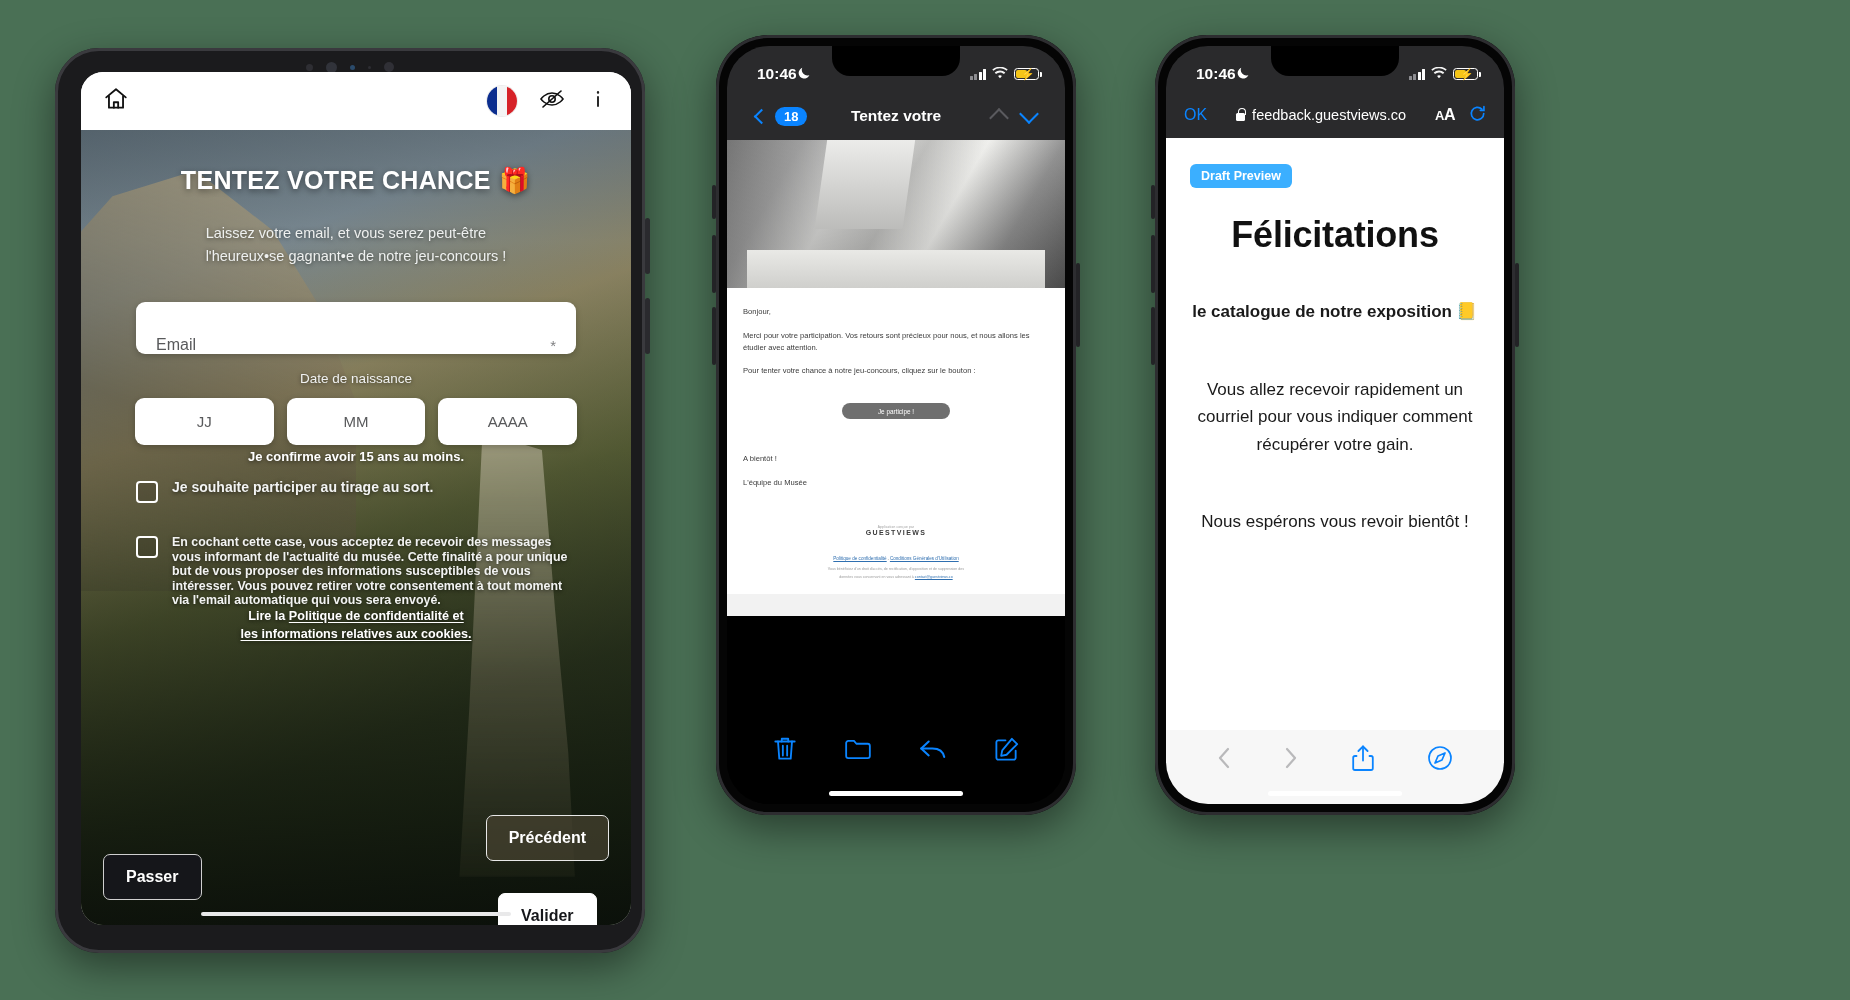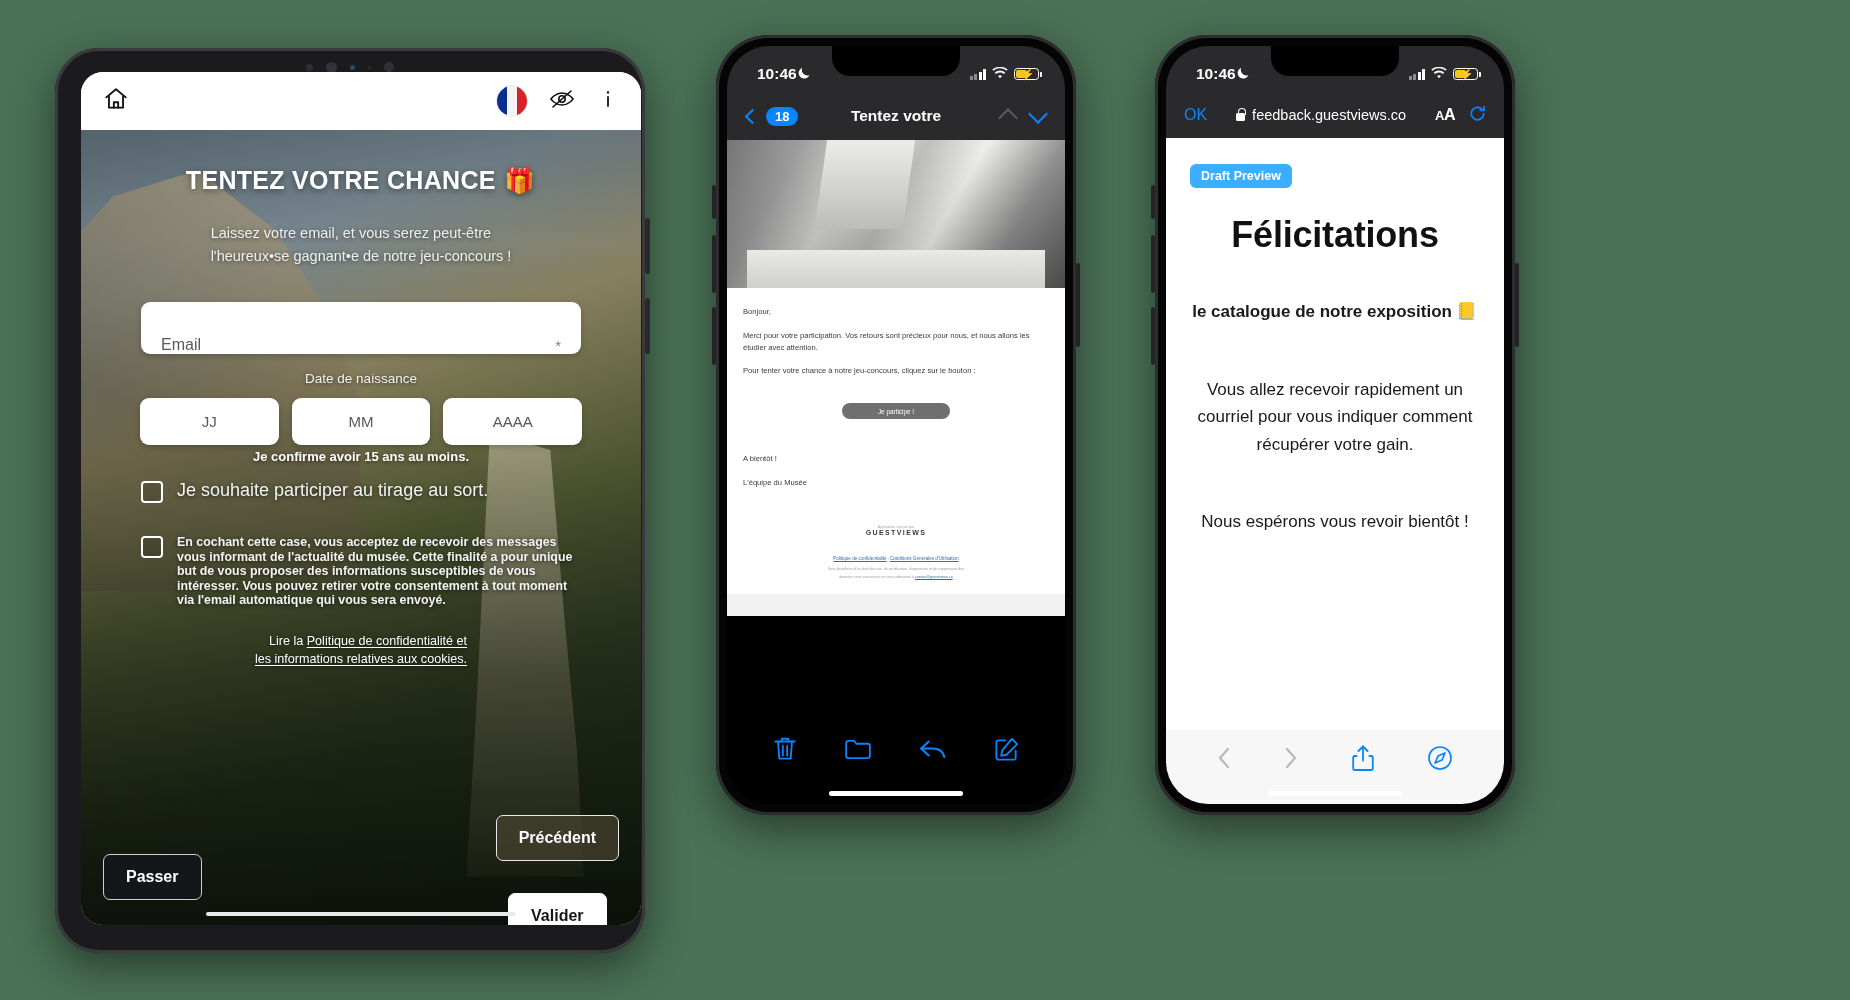--- a/index.html
+++ b/index.html
@@ -12,21 +12,21 @@
   }
 
   
   .tablet {
     position: absolute;
     left: 55px; top: 48px;
     width: 590px; height: 905px;
     background: #1b1b1d;
     border-radius: 44px;
     box-shadow: 0 0 0 3px #3a3a3e inset, 0 14px 40px rgba(0,0,0,.45);
-    padding: 24px 4px 28px 26px;
+    padding: 24px 14px 28px 26px;
   }
   .tablet .side-btn {
     position: absolute; right: -5px; background: #2a2a2e; border-radius: 3px;
   }
   .tablet .side-btn.b1 { top: 170px; width: 5px; height: 56px; }
   .tablet .side-btn.b2 { top: 250px; width: 5px; height: 56px; }
   .tablet-camera {
     position: absolute; top: 10px; left: 0; right: 0; height: 18px;
     display: flex; align-items: center; justify-content: center; gap: 13px;
   }
@@ -138,27 +138,27 @@
     margin-top: 16px; width: 100%; max-width: 440px;
     display: flex; align-items: flex-start; gap: 14px;
   }
   .check-row.second { margin-top: 32px; }
   .cbox {
     flex: 0 0 auto; width: 22px; height: 22px;
     border: 2px solid #fff; border-radius: 4px; background: rgba(0,0,0,.12);
     margin-top: 1px;
   }
   .check-text {
-    color: #f2f3f2; font-size: 18px; font-weight: 400; line-height: 1.12;
+    color: #f2f3f2; font-size: 14px; font-weight: 700; line-height: 1.12;
     text-shadow: 0 1px 4px rgba(0,0,0,.65);
   }
   .check-text.para { font-weight: 700; line-height: 1.17; font-size: 12.4px; }
   .policy {
-    margin-top: 25px; text-align: right;
-    color: #fff; font-size: 12.6px; font-weight: 400; line-height: 1.42;
+    text-align: center;
+    color: #fff; font-size: 12.6px; font-weight: 700; line-height: 1.42;
     text-shadow: 0 1px 4px rgba(0,0,0,.65);
   }
   .policy u { text-decoration: underline; text-underline-offset: 2px; }
 
   .hero-actions {
     position: relative; z-index: 3;
     display: flex; align-items: center; justify-content: space-between;
     padding: 0 22px 0 22px; height: 96px;
   }
   .btn {
@@ -228,21 +228,21 @@
   .batt::after {
     content:""; position:absolute; right:-3.5px; top:3.5px; width:2px; height:5px;
     background:#fff; border-radius: 0 1px 1px 0;
   }
   .batt .lvl { height: 100%; width: 52%; background: #f5c518; border-radius: 2px; }
   .batt .bolt { position:absolute; left: 6px; top: -1px; color:#000; font-size: 11px; }
 
   
   .mail-nav {
     flex: 0 0 48px; background: #2a2a2c; display: flex; align-items: center;
-    justify-content: space-between; padding: 0 20px; position: relative;
+    justify-content: space-between; padding: 0 29px; position: relative;
   }
   .mail-back { display: flex; align-items: center; gap: 8px; }
   .chev-l {
     width: 11px; height: 11px; border-left: 2.6px solid #0a84ff; border-bottom: 2.6px solid #0a84ff;
     transform: rotate(45deg);
   }
   .badge-count {
     background: #0a84ff; color: #fff; font-size: 13px; font-weight: 600;
     border-radius: 11px; padding: 2px 9px; min-width: 30px; text-align: center;
   }

